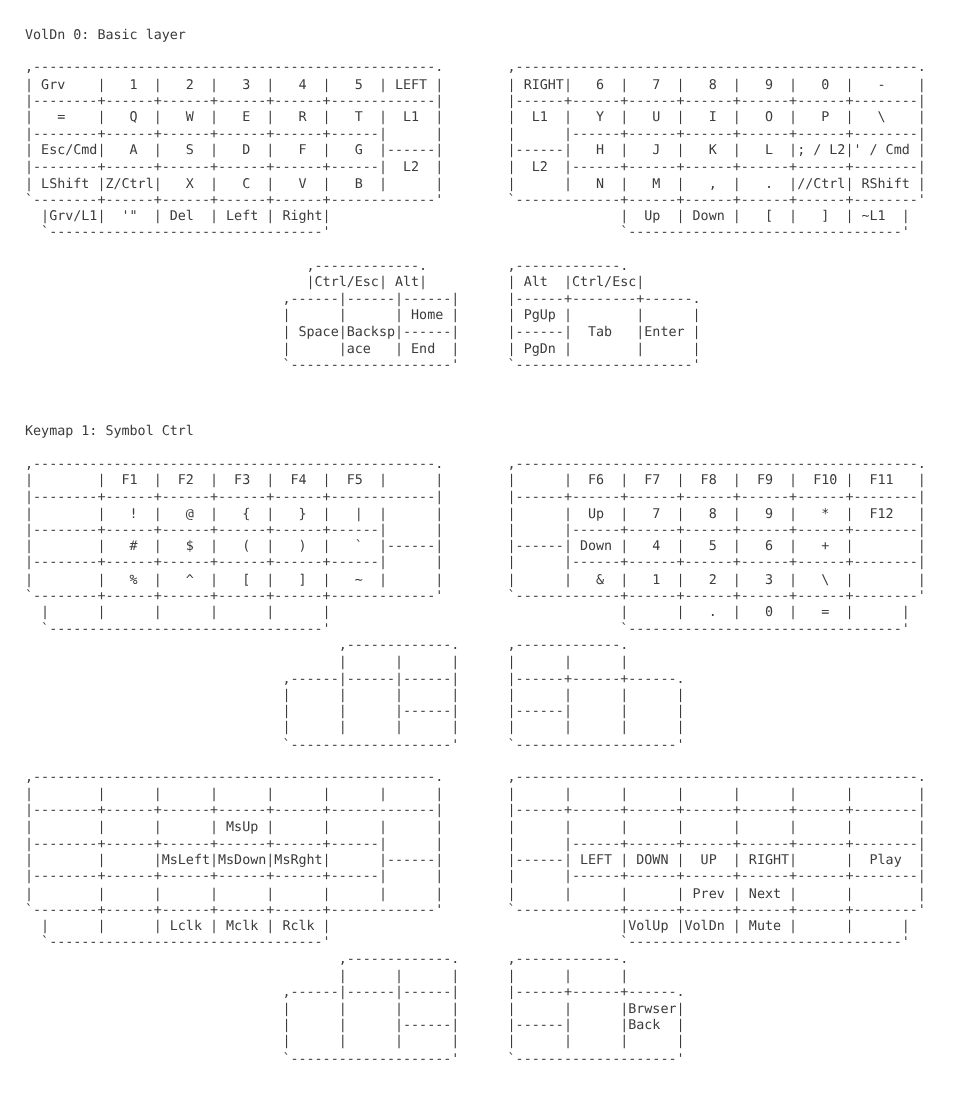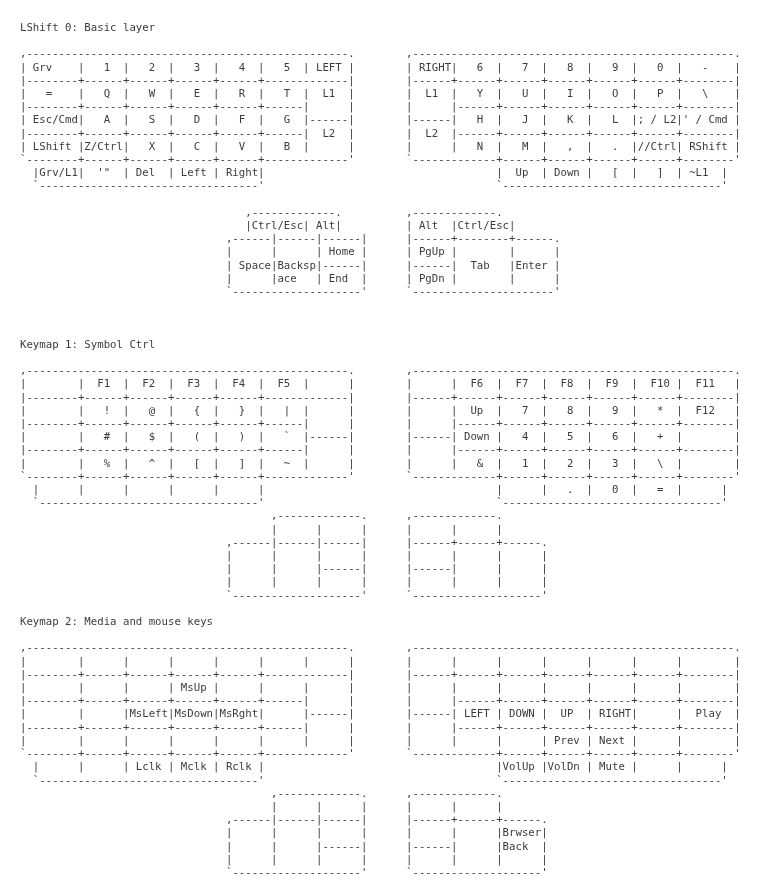--- a/index.html
+++ b/index.html
@@ -36,21 +36,21 @@
   .section-0 { margin-bottom: 39.6px; }
   .section-1 { margin-bottom: 13.2px; }
   .section-2 { margin-bottom: 0; }
 </style>
 </head>
 <body>
 
 <div class="doc" style="background: rgb(255, 255, 255); color: rgb(60, 60, 60);">
 
   <div class="section section-0">
-    <div class="sec-title">LShift 0: Basic layer</div>
+    <div class="sec-title">VolDn 0: Basic layer</div>
     <pre class="art">,--------------------------------------------------.        ,--------------------------------------------------.
 | Grv    |   1  |   2  |   3  |   4  |   5  | LEFT |        | RIGHT|   6  |   7  |   8  |   9  |   0  |   -    |
 |--------+------+------+------+------+-------------|        |------+------+------+------+------+------+--------|
 |   =    |   Q  |   W  |   E  |   R  |   T  |  L1  |        |  L1  |   Y  |   U  |   I  |   O  |   P  |   \    |
 |--------+------+------+------+------+------|      |        |      |------+------+------+------+------+--------|
 | Esc/Cmd|   A  |   S  |   D  |   F  |   G  |------|        |------|   H  |   J  |   K  |   L  |; / L2|' / Cmd |
 |--------+------+------+------+------+------|  L2  |        |  L2  |------+------+------+------+------+--------|
 | LShift |Z/Ctrl|   X  |   C  |   V  |   B  |      |        |      |   N  |   M  |   ,  |   .  |//Ctrl| RShift |
 `--------+------+------+------+------+-------------'        `-------------+------+------+------+------+--------'
   |Grv/L1|  '"  | Del  | Left | Right|                                    |  Up  | Down |   [  |   ]  | ~L1  |
@@ -81,21 +81,20 @@
                                        ,-------------.      ,-------------.
                                        |      |      |      |      |      |
                                 ,------|------|------|      |------+------+------.
                                 |      |      |      |      |      |      |      |
                                 |      |      |------|      |------|      |      |
                                 |      |      |      |      |      |      |      |
                                 `--------------------'      `--------------------'</pre>
   </div>
 
   <div class="section section-2">
-    <div class="sec-title">Keymap 2: Media and mouse keys</div>
     <pre class="art">,--------------------------------------------------.        ,--------------------------------------------------.
 |        |      |      |      |      |      |      |        |      |      |      |      |      |      |        |
 |--------+------+------+------+------+-------------|        |------+------+------+------+------+------+--------|
 |        |      |      | MsUp |      |      |      |        |      |      |      |      |      |      |        |
 |--------+------+------+------+------+------|      |        |      |------+------+------+------+------+--------|
 |        |      |MsLeft|MsDown|MsRght|      |------|        |------| LEFT | DOWN |  UP  | RIGHT|      |  Play  |
 |--------+------+------+------+------+------|      |        |      |------+------+------+------+------+--------|
 |        |      |      |      |      |      |      |        |      |      |      | Prev | Next |      |        |
 `--------+------+------+------+------+-------------'        `-------------+------+------+------+------+--------'
   |      |      | Lclk | Mclk | Rclk |                                    |VolUp |VolDn | Mute |      |      |

